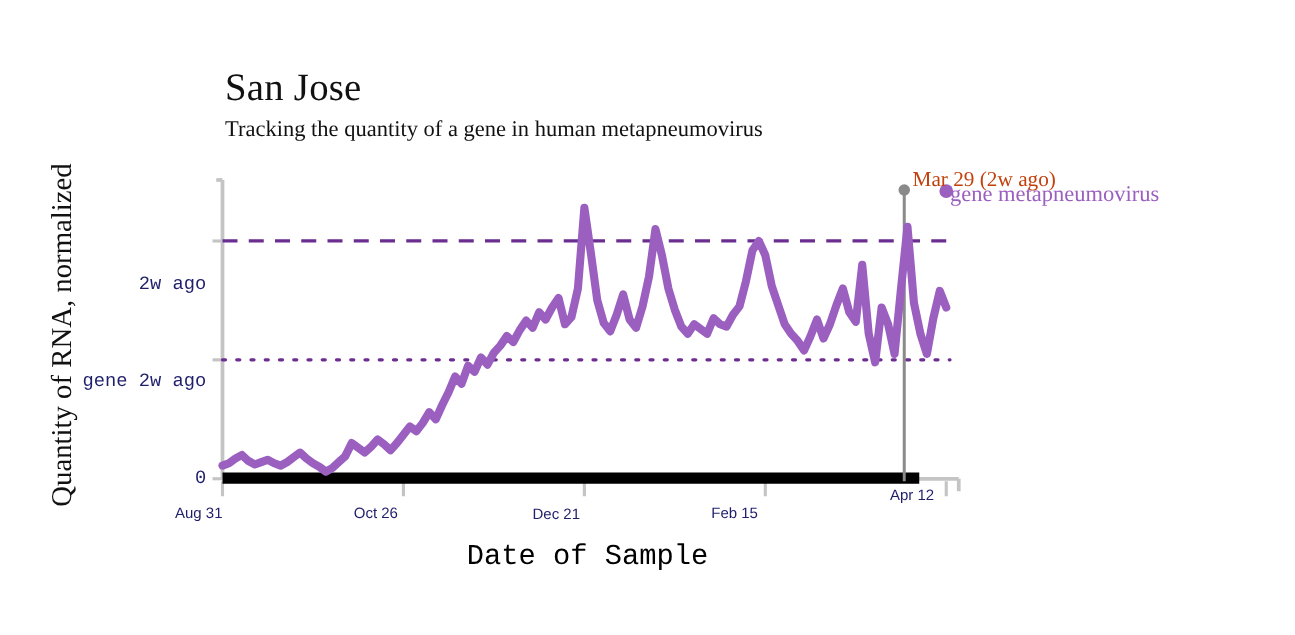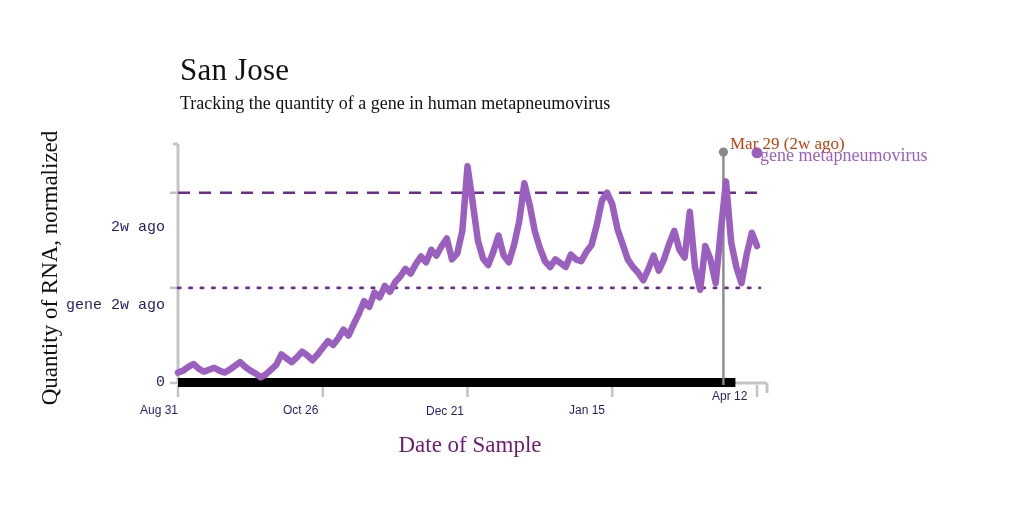--- a/index.html
+++ b/index.html
@@ -51,23 +51,23 @@
     font-size: 23px;
     color: #111111;
     white-space: nowrap;
   }
   .xlabel {
     position: absolute;
     left: 180px;
     top: 432px;
     width: 580px;
     text-align: center;
-    font-family: Liberation Serif, serif;
+    font-family: Liberation Mono, monospace;
     font-size: 23px;
-    color: #701a75;
+    color: #000000;
     white-space: nowrap;
   }
   .ytick-label {
     position: absolute;
     font-family: Liberation Mono, monospace;
     font-size: 15px;
     color: #1f1f6b;
     text-align: right;
     white-space: nowrap;
   }
@@ -106,21 +106,21 @@
   <div class="ylabel">Quantity of RNA, normalized</div>
   <div class="xlabel">Date of Sample</div>
 
   <div class="ytick-label" style="left:60px; top:219px; width:105px;">2w ago</div>
   <div class="ytick-label" style="left:40px; top:297px; width:125px;">gene 2w ago</div>
   <div class="ytick-label" style="left:120px; top:374px; width:45px;">0</div>
 
   <div class="xtick-label" style="left:140px; top:403px; width:90px;">Aug 31</div>
   <div class="xtick-label" style="left:283px; top:403px; width:90px;">Oct 26</div>
   <div class="xtick-label" style="left:426px; top:404px; width:90px;">Dec 21</div>
-  <div class="xtick-label" style="left:569px; top:403px; width:90px;">Jan 15</div>
+  <div class="xtick-label" style="left:569px; top:403px; width:90px;">Feb 15</div>
   <div class="xtick-label" style="left:712px; top:389px; width:90px;">Apr 12</div>
 
   <div class="anno-date" style="left:730px; top:134px;">Mar 29 (2w ago)</div>
   <div class="series-label" style="left:760px; top:145px;">gene metapneumovirus</div>
 
   <svg id="plot" width="1036" height="508">
     <g>
       <line id="yaxis" x1="178" y1="144" x2="178" y2="383" stroke="#c4c4c4" stroke-width="3"></line>
       <line id="yaxis-cap" x1="173" y1="144" x2="178" y2="144" stroke="#c4c4c4" stroke-width="3"></line>
       <line id="xaxis" x1="178" y1="383" x2="767" y2="383" stroke="#c4c4c4" stroke-width="3"></line>

